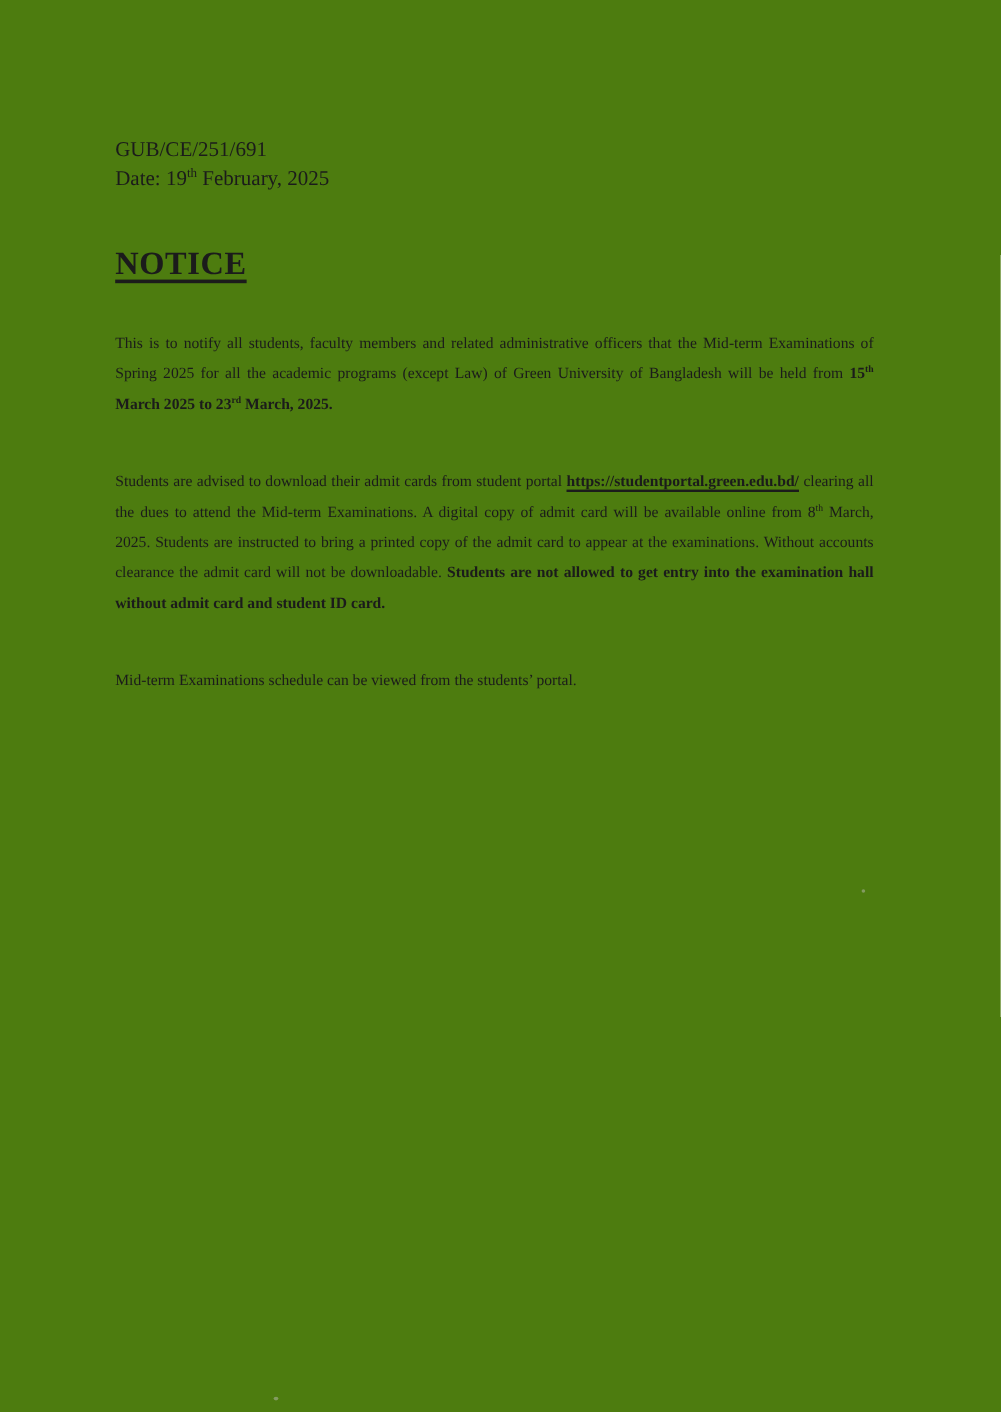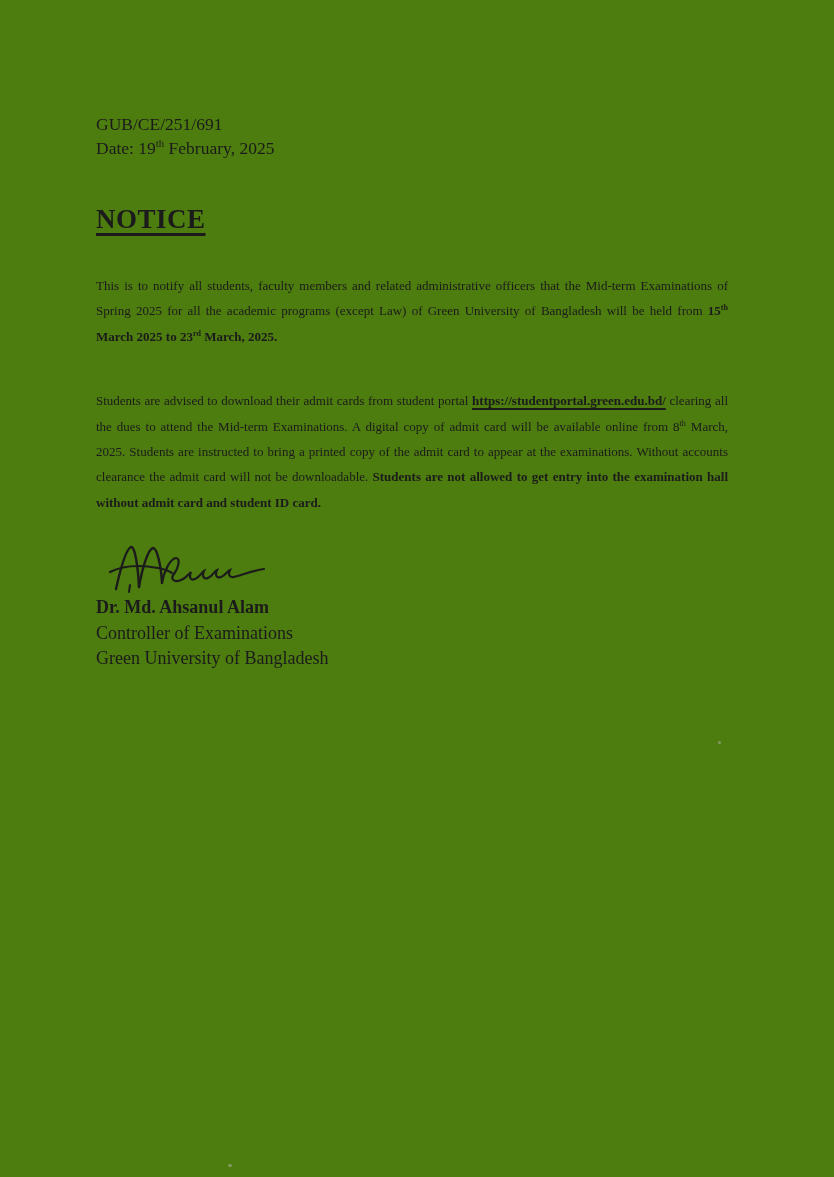--- a/index.html
+++ b/index.html
@@ -108,31 +108,20 @@
 
     <div class="title">
       <span class="u-thick">NOTICE</span>
     </div>
 
 
     <div class="para para-1"><span>This is to notify all students, faculty members and related administrative officers that the Mid-term Examinations of Spring 2025 for all the academic programs (except Law) of Green University of Bangladesh will be held from </span><span class="b">15</span><span class="b sup">th</span><span class="b"> March 2025 to 23</span><span class="b sup">rd</span><span class="b"> March, 2025.</span></div>
 
     <div class="para para-2"><span>Students are advised to download their admit cards from student portal </span><span class="b u">https://studentportal.green.edu.bd/</span><span> clearing all the dues to attend the Mid-term Examinations. A digital copy of admit card will be available online from 8</span><span class="sup">th</span><span> March, 2025. Students are instructed to bring a printed copy of the admit card to appear at the examinations. Without accounts clearance the admit card will not be downloadable. </span><span class="b">Students are not allowed to get entry into the examination hall without admit card and student ID card.</span></div>
 
+    <div class="para para-3">Mid-term Examinations schedule can be viewed from the students’ portal.</div>
 
-    <div class="signature-block">
-      <svg class="signature-svg" viewBox="0 0 180 52" fill="none">
-        <path d="M10 48 C 14 30, 20 8, 25 6 C 29 5, 32 26, 33 46" stroke="#1b1b1b" stroke-width="2.4" stroke-linecap="round"></path>
-        <path d="M33 46 C 36 28, 42 8, 47 7 C 51 7, 55 24, 56 42" stroke="#1b1b1b" stroke-width="2.4" stroke-linecap="round"></path>
-        <path d="M4 31 C 18 24, 36 24, 52 27 C 58 28, 63 30, 66 32" stroke="#1b1b1b" stroke-width="2.2" stroke-linecap="round"></path>
-        <path d="M24 44 L 23 51" stroke="#1b1b1b" stroke-width="2" stroke-linecap="round"></path>
-        <path d="M56 42 C 58 30, 64 18, 70 17 C 75 17, 72 28, 68 33 C 64 38, 68 42, 75 39 C 80 37, 83 33, 85 31 C 83 36, 84 40, 89 38 C 94 36, 96 31, 98 30 C 96 34, 97 39, 102 37 C 107 35, 108 30, 111 29 C 109 33, 110 38, 115 36 C 120 34, 121 30, 124 29 C 122 33, 123 37, 128 36 C 136 34, 148 29, 158 28" stroke="#1b1b1b" stroke-width="2.2" stroke-linecap="round"></path>
-      </svg>
-      <div class="sig-name">Dr. Md. Ahsanul Alam</div>
-      <div class="sig-title">Controller of Examinations</div>
-      <div class="sig-org">Green University of Bangladesh</div>
-    </div>
 
   </div>
 
   <div class="speck" style="left:228px; top:1164px; width:4px; height:3px;"></div>
   <div class="speck" style="left:718px; top:741px; width:3px; height:3px;"></div>
 </div>
 
 </body></html>

